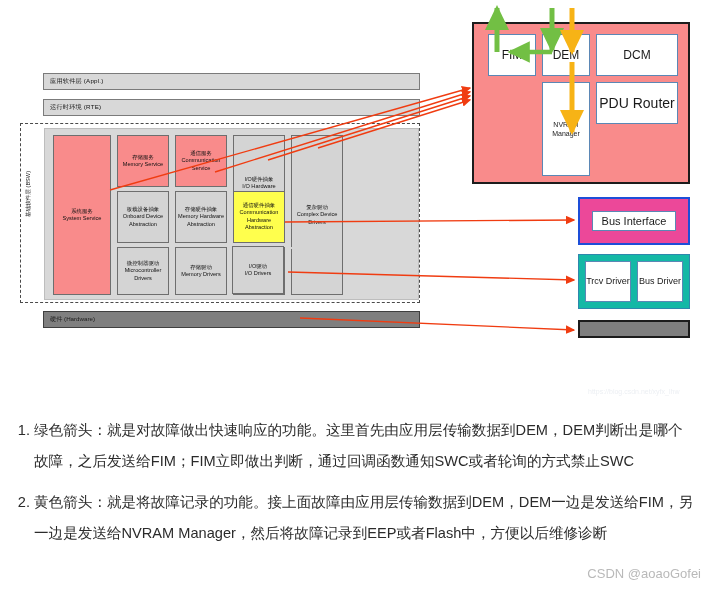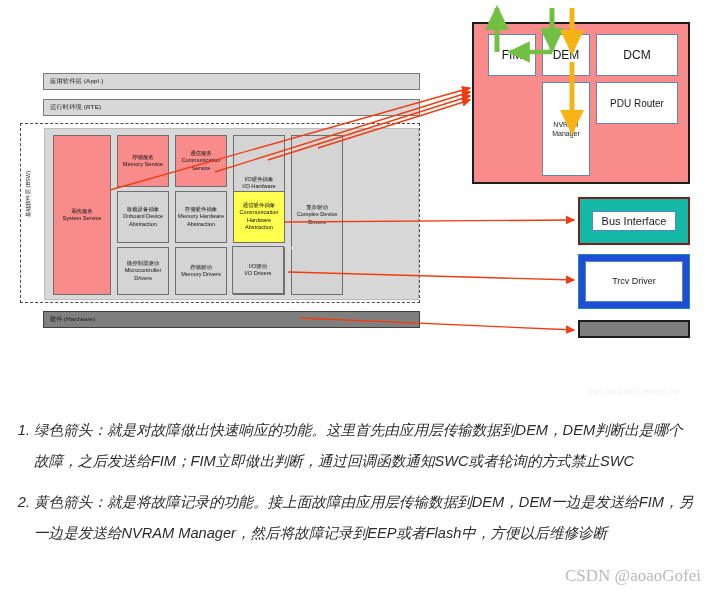--- a/index.html
+++ b/index.html
@@ -65,36 +65,36 @@
   }
   .sbox{
     position:absolute;background:#ffffff;border:1.4px solid #5b87b5;
     box-sizing:border-box;display:flex;align-items:center;justify-content:center;
     text-align:center;color:#1a1a1a;line-height:9px;
   }
   #fim{left:14px;top:10px;width:48px;height:42px;font-size:12px;}
   #dem{left:68px;top:10px;width:48px;height:42px;font-size:12px;}
   #dcm{left:122px;top:10px;width:82px;height:42px;font-size:12px;}
   #nvram{left:68px;top:58px;width:48px;height:94px;font-size:7px;}
-  #pdu{left:122px;top:58px;width:82px;height:42px;font-size:10px;}
+  #pdu{left:122px;top:58px;width:82px;height:42px;font-size:14px;}
   #bustp{left:122px;top:108px;width:82px;height:44px;font-size:8.5px;}
 
   #busiface{
     position:absolute;left:578px;top:197px;width:112px;height:48px;
-    background:#14b8a6;border:2px solid #7f1d1d;box-sizing:border-box;
+    background:#ec4899;border:2px solid #1d4ed8;box-sizing:border-box;
     padding:12px;
   }
   #busiface .inner{
     width:100%;height:100%;background:#fff;border:1.4px solid #5b87b5;
     box-sizing:border-box;display:flex;align-items:center;justify-content:center;
     font-size:11px;color:#1a1a1a;
   }
   #drvblock{
     position:absolute;left:578px;top:254px;width:112px;height:55px;
-    background:#1d4ed8;border:1.5px solid #2f87ad;box-sizing:border-box;
+    background:#14b8a6;border:1.5px solid #2f87ad;box-sizing:border-box;
     display:flex;gap:6px;padding:6px;
   }
   #drvblock .inner{
     flex:1;background:#fff;border:1.4px solid #5b87b5;
     display:flex;align-items:center;justify-content:center;text-align:center;
     font-size:9px;line-height:11px;color:#1a1a1a;
   }
   #hwstub{
     position:absolute;left:578px;top:320px;width:112px;height:18px;
     background:#7f7f7f;border:2px solid #1c1c1c;box-sizing:border-box;
@@ -102,26 +102,26 @@
 
   #watermark{
     position:absolute;left:588px;top:388px;
     font-size:7px;color:#eceff3;white-space:nowrap;
   }
 
   
   #notes{position:absolute;left:0px;top:415px;width:715px;}
   ol.notes{
     margin:0;padding:0 18px 0 34px;list-style:decimal;
-    font-size:14.6px;line-height:31px;color:#2b2b2b;font-style:italic;
+    font-size:14.6px;line-height:31px;color:#2b2b2b;
   }
   ol.notes li{margin-bottom:10px;}
   #csdn{
     position:absolute;right:14px;top:151px;
-    font-size:17px;color:#b9b9b9;white-space:nowrap;font-family:Liberation Serif, serif;
+    font-size:13px;color:#b9b9b9;white-space:nowrap;
   }
   svg.ov{position:absolute;left:0;top:0;width:715px;height:603px;pointer-events:none;}
 </style>
 </head>
 <body>
 
 <div class="stage">
 
   <div id="autosar">
 
@@ -208,20 +208,21 @@
     <div class="sbox" id="nvram">NVRAM Manager</div>
     <div class="sbox" id="pdu">PDU Router</div>
   </div>
 
   <div id="busiface">
     <div class="inner">Bus Interface</div>
   </div>
 
   <div id="drvblock">
     <div class="inner">Trcv Driver</div>
+    <div class="inner">Bus Driver</div>
   </div>
 
   <div id="hwstub"></div>
 
   <div id="watermark">https://blog.csdn.net/xyfx_lhw</div>
 
   <svg class="ov">
     <defs>
       <marker id="mRed" markerWidth="7" markerHeight="7" refX="6" refY="3.2" orient="auto">
         <path d="M0,0 L7,3.2 L0,6.4 z" fill="#f03c11"></path>

